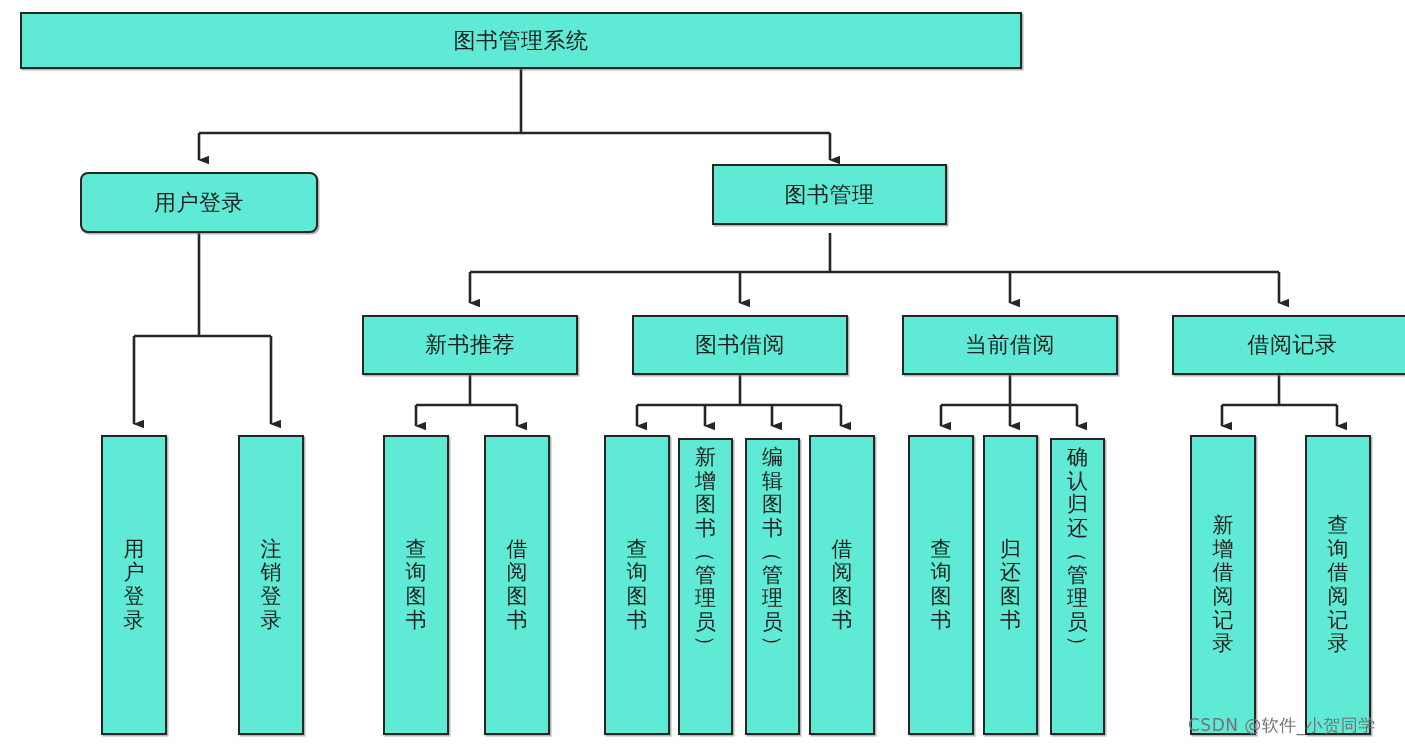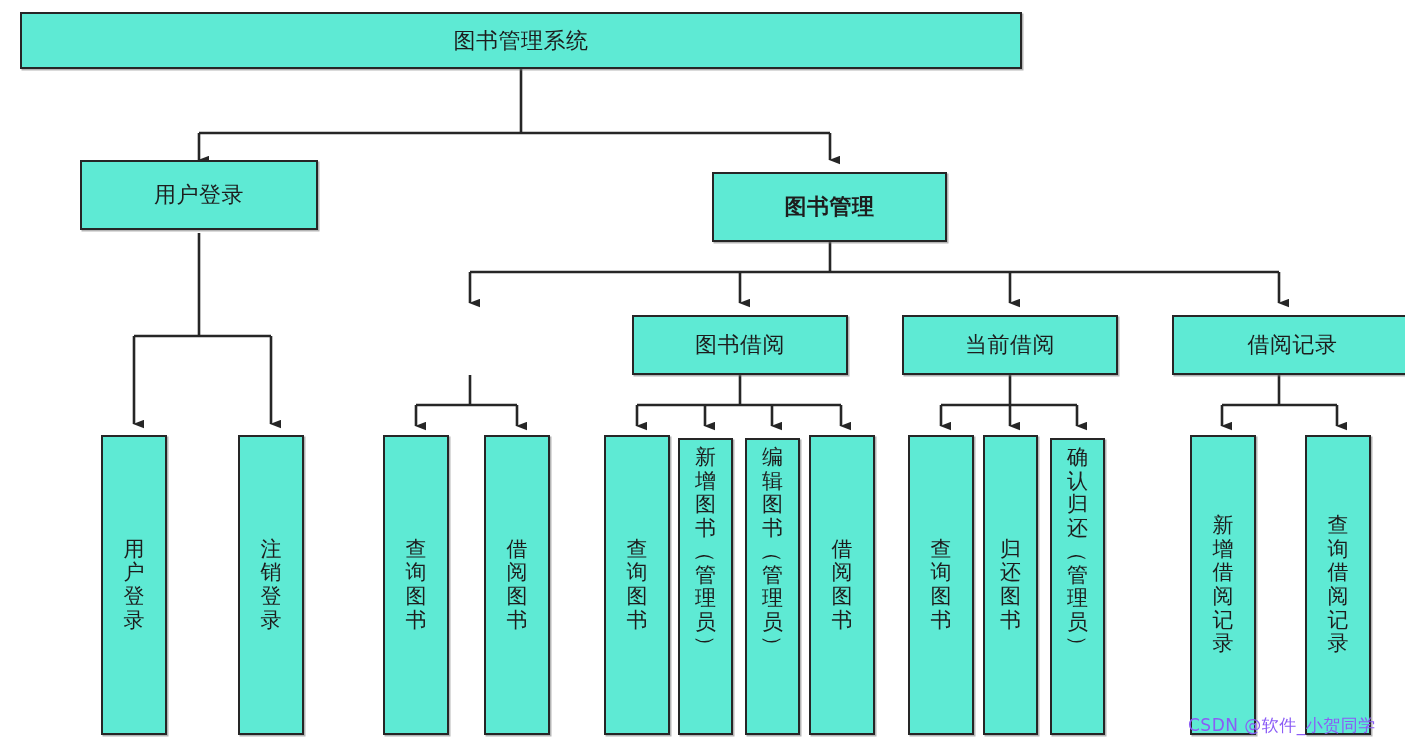--- a/index.html
+++ b/index.html
@@ -66,21 +66,21 @@
     left: 0; top: 0;
     width: 1405px;
     height: 747px;
     pointer-events: none;
   }
   .watermark {
     position: absolute;
     left: 1188px;
     top: 714px;
     font-size: 17px;
-    color: #8b5cf6;
+    color: #737373;
     white-space: nowrap;
     letter-spacing: 0.5px;
   }
 </style>
 </head>
 <body>
 
 <div id="diagram-root">
 
   <svg class="connectors" viewBox="0 0 1405 747" xmlns="http://www.w3.org/2000/svg">
@@ -130,28 +130,31 @@
       <line x1="1222" y1="405" x2="1337" y2="405"></line>
       <line x1="1222" y1="405" x2="1222" y2="426" marker-end="url(#arrowhead)"></line>
       <line x1="1337" y1="405" x2="1337" y2="426" marker-end="url(#arrowhead)"></line>
     </g>
   </svg>
 
   <div class="node-box" style="left:20px; top:12px; width:1002px; height:57px;">
     <span class="node-label-h">图书管理系统</span>
   </div>
 
-  <div class="node-box" style="left:80px; top:160px; width:238px; height:70px;">
+  <div class="node-box" style="left:80px; top:172px; width:238px; height:61px;border-radius:8px;">
     <span class="node-label-h">用户登录</span>
   </div>
 
-  <div class="node-box" style="left:712px; top:172px; width:235px; height:70px;font-weight:bold;">
+  <div class="node-box" style="left:712px; top:164px; width:235px; height:61px;">
     <span class="node-label-h">图书管理</span>
   </div>
 
+  <div class="node-box" style="left:362px; top:315px; width:216px; height:60px;">
+    <span class="node-label-h">新书推荐</span>
+  </div>
 
   <div class="node-box" style="left:632px; top:315px; width:216px; height:60px;">
     <span class="node-label-h">图书借阅</span>
   </div>
 
   <div class="node-box" style="left:902px; top:315px; width:216px; height:60px;padding-left:8px;">
     <span class="node-label-h">当前借阅</span>
   </div>
 
   <div class="node-box" style="left:1172px; top:315px; width:241px; height:60px;">

